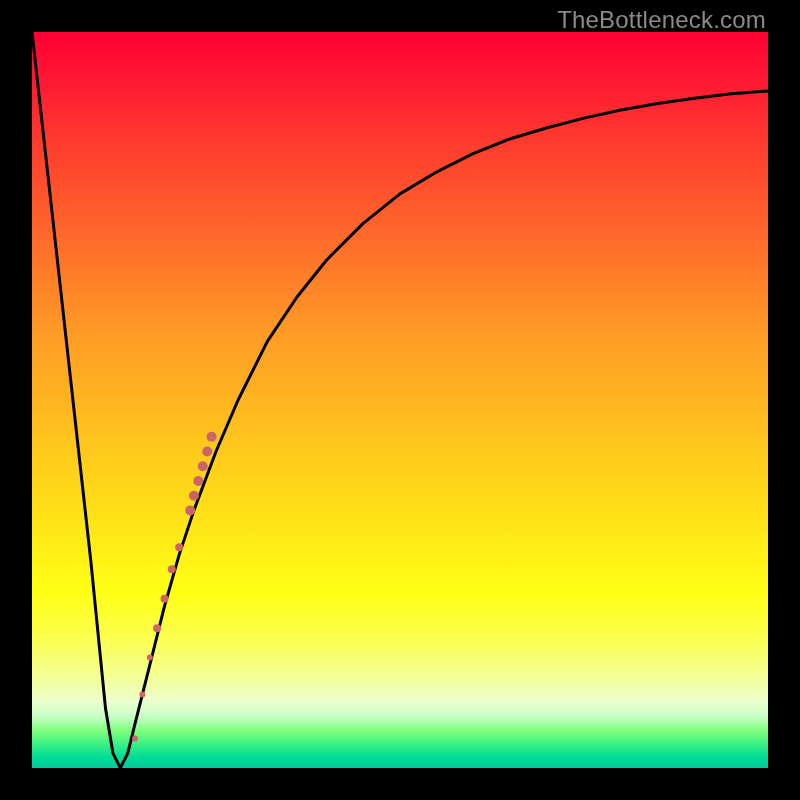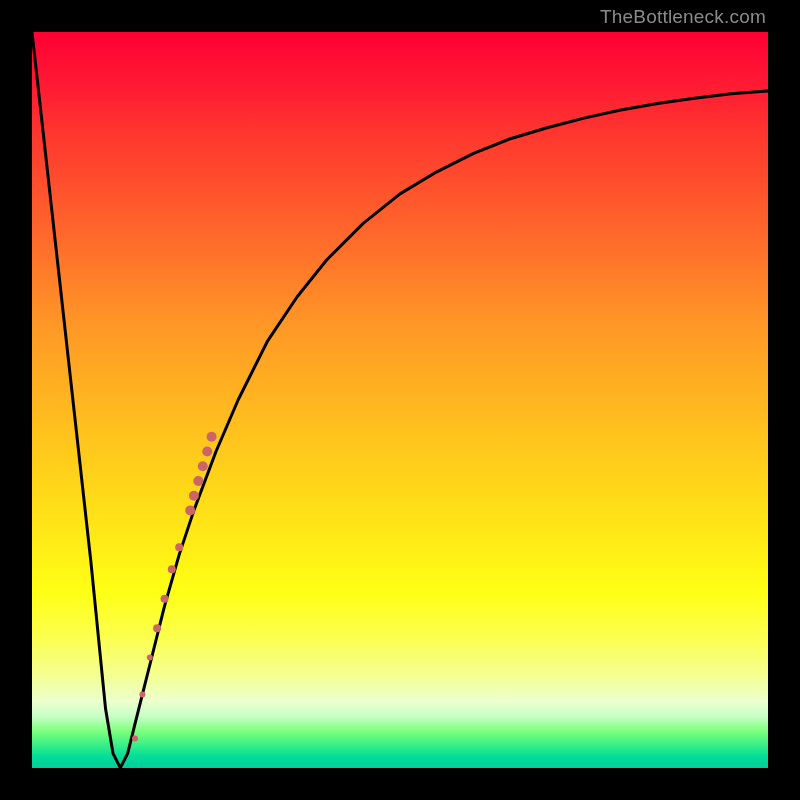--- a/index.html
+++ b/index.html
@@ -51,21 +51,21 @@
       #33ee88 97%,
       #00dd99 98.5%,
       #00cc99 100%
     );
   }
   .watermark {
     position: absolute;
     top: 6px;
     right: 34px;
     font-family: Arial, Helvetica, sans-serif;
-    font-size: 19px;
+    font-size: 24px;
     font-weight: 500;
     color: #8a8a8a;
     letter-spacing: 0.2px;
     user-select: none;
   }
   svg.curve {
     position: absolute;
     left: 0;
     top: 0;
     width: 736px;

